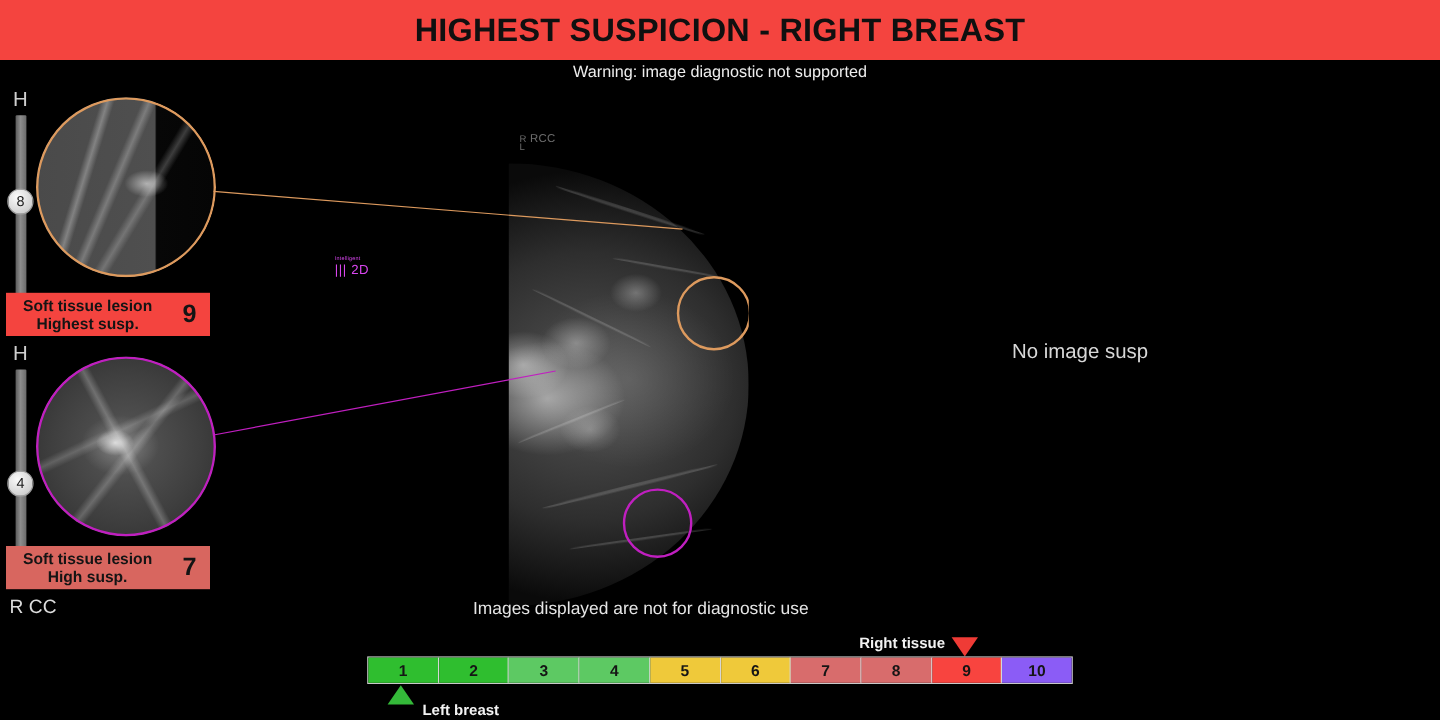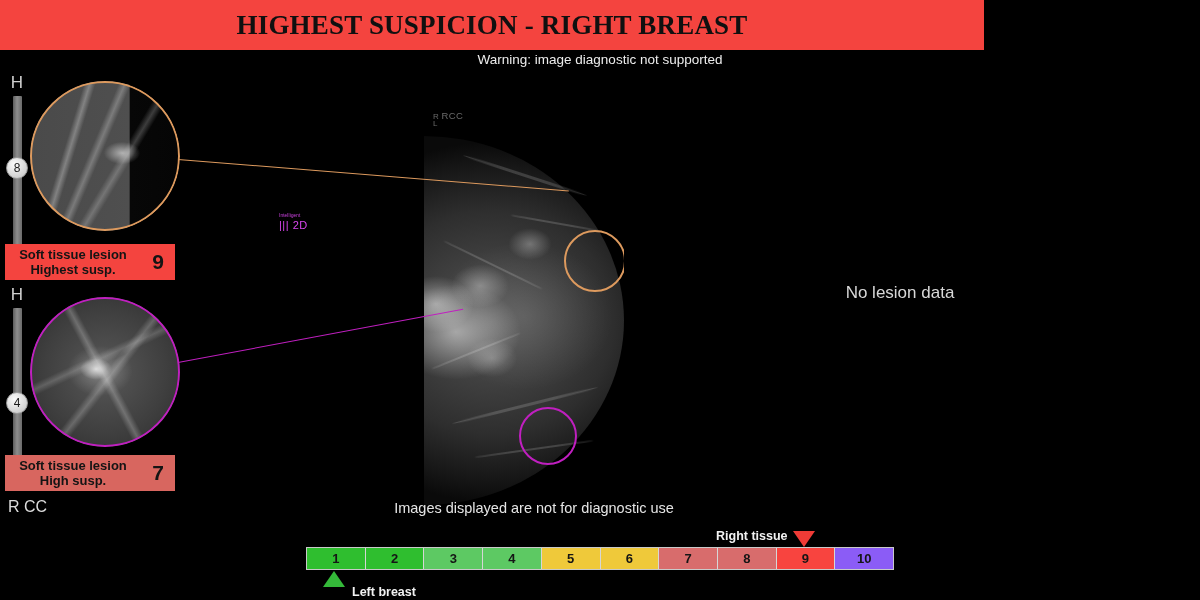--- a/index.html
+++ b/index.html
@@ -14,26 +14,25 @@
     position: relative;
     font-family: "Liberation Sans", sans-serif;
     color: #e8e8e8;
     -webkit-font-smoothing: antialiased;
   }
 
   
   #header-banner {
     position: absolute;
     left: 0; top: 0;
-    width: 984px; height: 50px;
+    width: 1200px; height: 50px;
     background: #f4443f;
     display: flex;
     align-items: center;
     justify-content: center;
-    font-family: Liberation Serif, serif;
   }
   #header-title {
     font-size: 27px;
     font-weight: bold;
     color: #101010;
     letter-spacing: 0.2px;
   }
 
   
   #warning-text {
@@ -379,21 +378,21 @@
 
     <div class="annot-circle" style="left:140px; top:94px; width:62px; height:62px; border-color:#dd9a5e;"></div>
 
     <div class="annot-circle" style="left:95px; top:271px; width:58px; height:58px; border-color:#c01fc0;"></div>
   </div>
 </div>
 
 <div class="leader-line" style="left:178px; top:159px; width:392px; border-top-color:#dd9a5e; transform:rotate(4.6deg);"></div>
 <div class="leader-line" style="left:178px; top:362px; width:290px; border-top-color:#c01fc0; transform:rotate(-10.6deg);"></div>
 
-<div id="empty-pane-text">No lesion data</div>
+<div id="empty-pane-text">No image susp</div>
 
 <div id="disclaimer-text">Images displayed are not for diagnostic use</div>
 
 <div class="breast-marker" id="marker-right">
   <div class="marker-label">Right tissue</div>
   <div class="marker-tri"></div>
 </div>
 
 <div id="score-scale">
   <div class="score-cell" style="background:#2fbe2f;">1</div>

